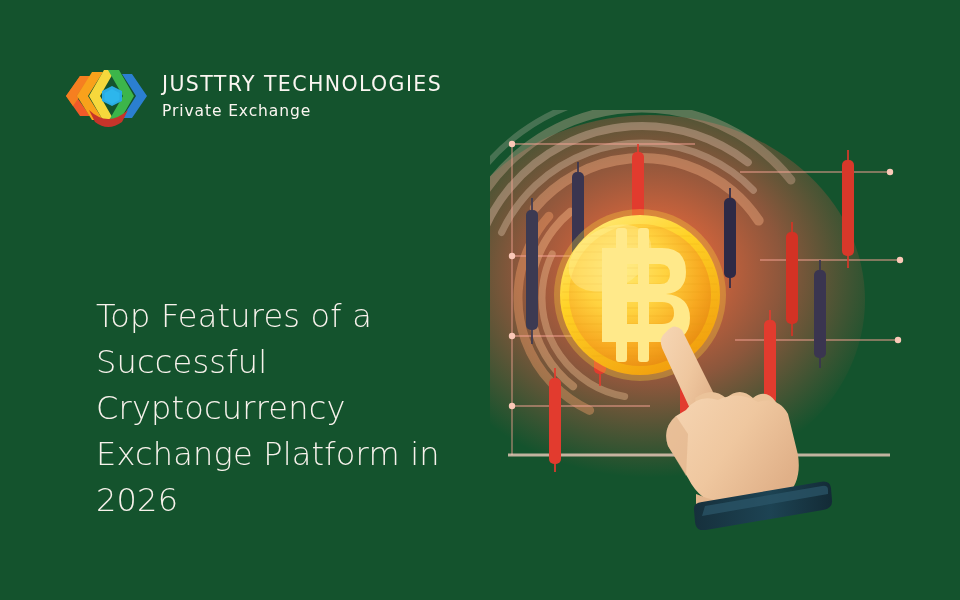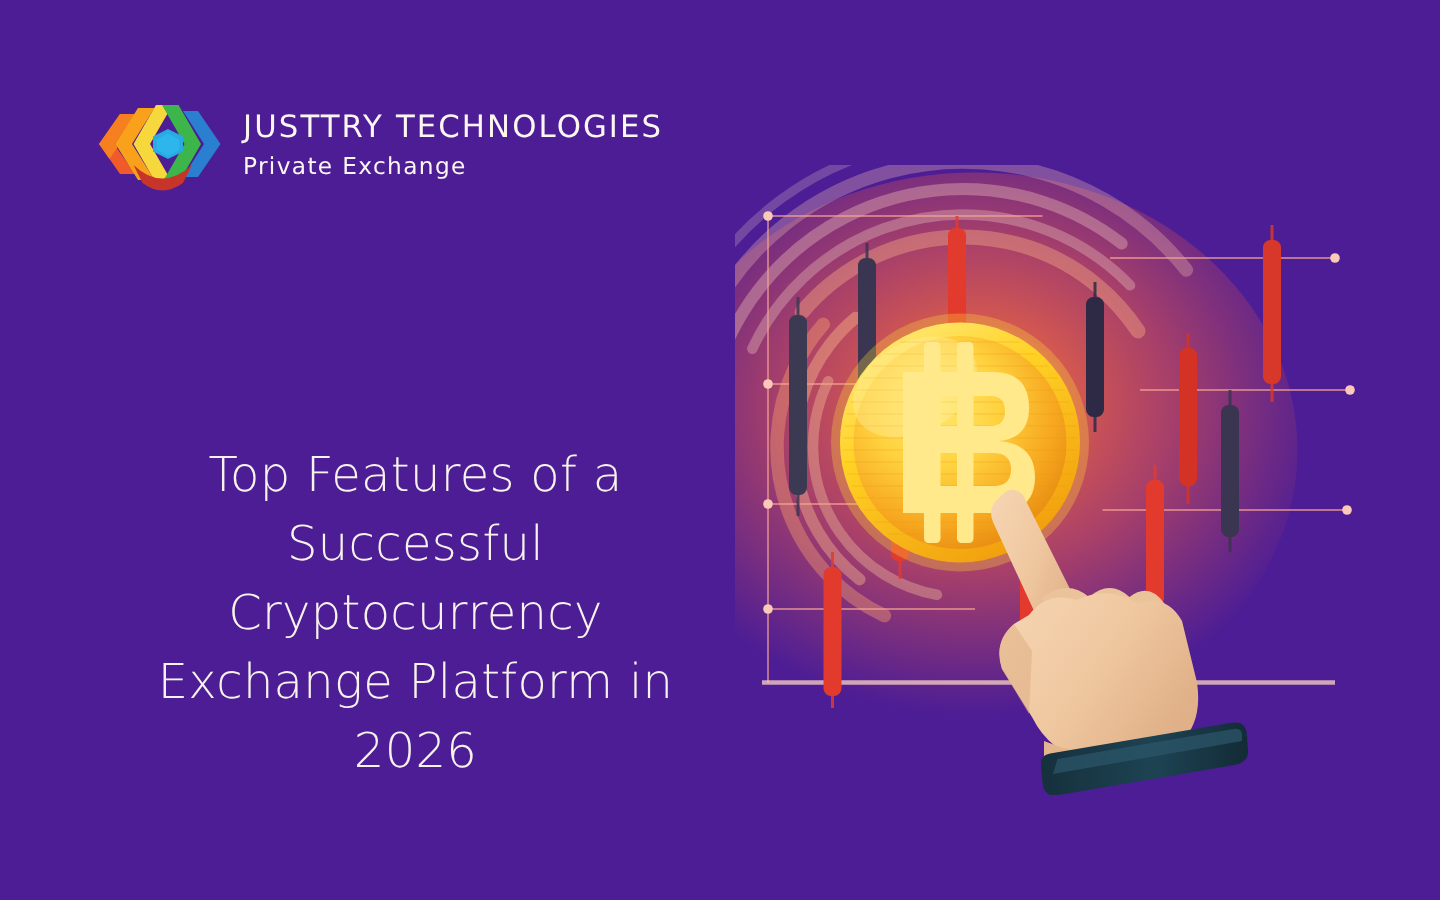--- a/index.html
+++ b/index.html
@@ -5,21 +5,21 @@
   html, body {
     margin: 0;
     padding: 0;
     background: #3a3a3a;
   }
   #stage {
     position: relative;
     width: 960px;
     height: 600px;
     overflow: hidden;
-    background: #4c1d95;
+    background: #14532d;
     font-family: "Liberation Sans", sans-serif;
     text-decoration: underline;
   }
 
   
   #logo-block {
     position: absolute;
     left: 62px;
     top: 58px;
     width: 400px;
@@ -57,21 +57,21 @@
     margin-top: 9px;
     line-height: 1;
   }
 
   
   #headline {
     position: absolute;
     left: 96px;
     top: 272px;
     width: 362px;
-    text-align: center;
+    text-align: left;
     color: #F8F2EC;
     font-size: 32px;
     line-height: 46px;
     font-weight: 300;
     font-family: "DejaVu Sans", sans-serif;
     letter-spacing: 0.2px;
   }
 
   
   #illustration {

